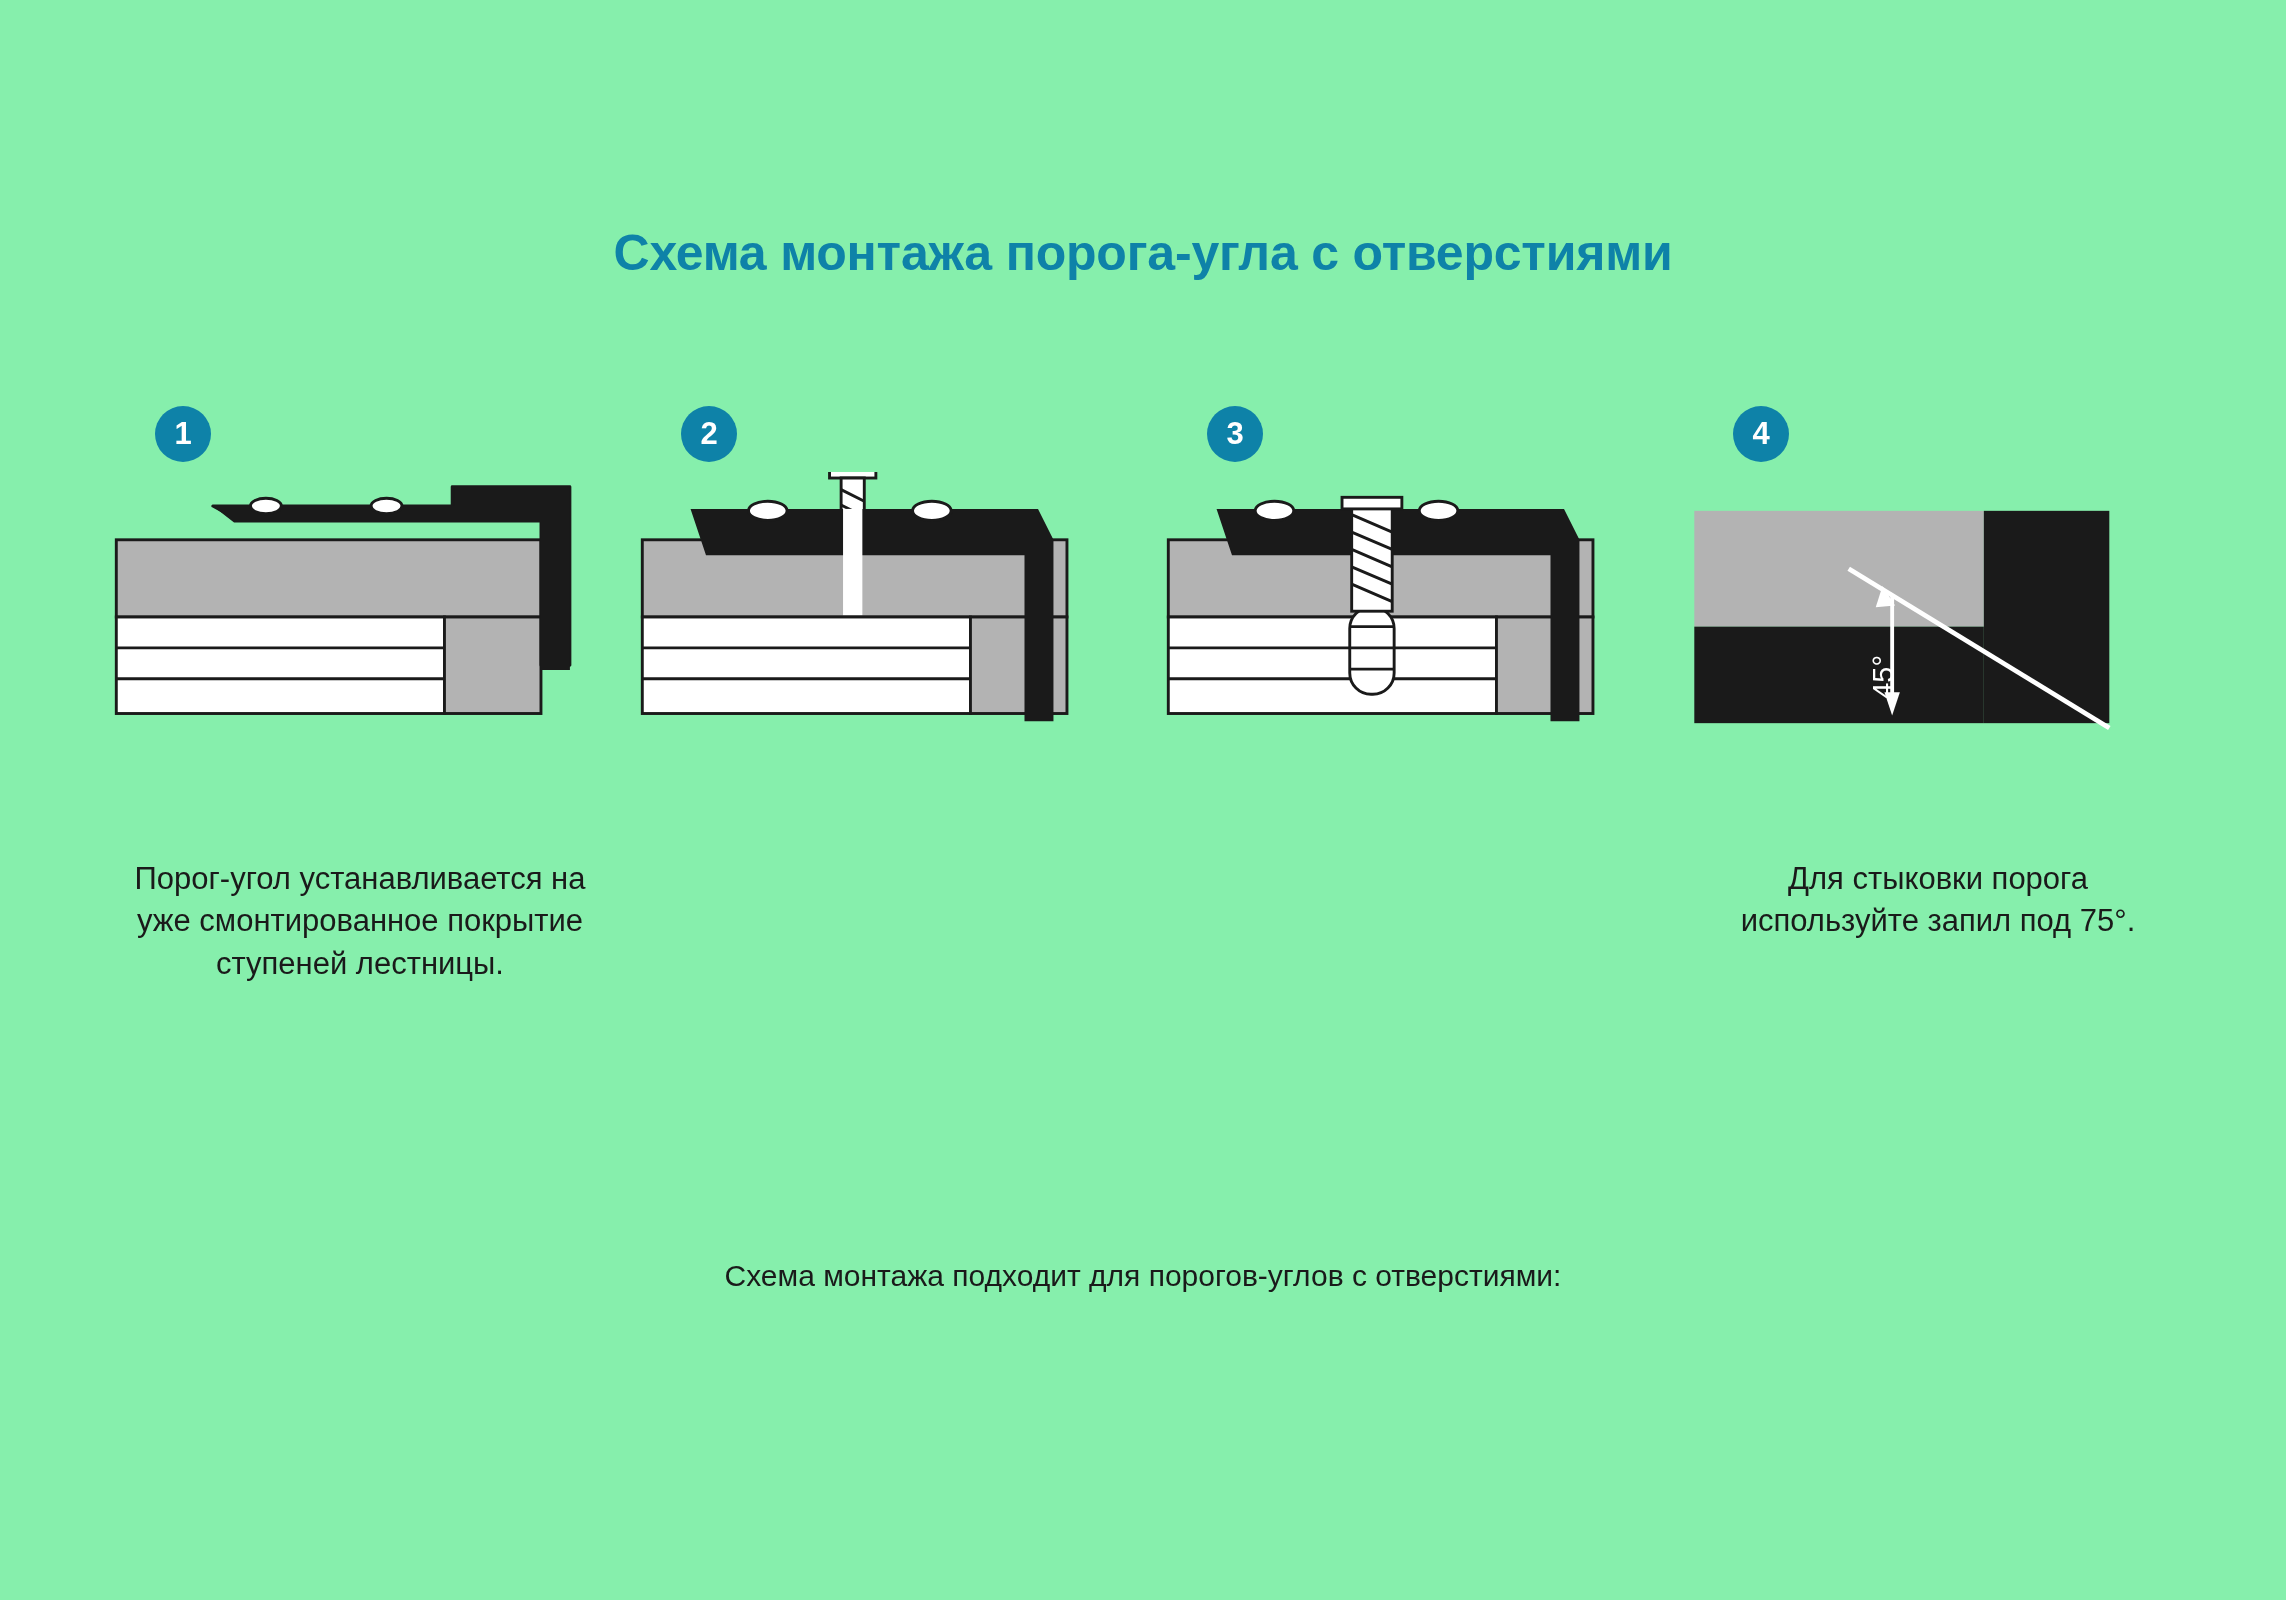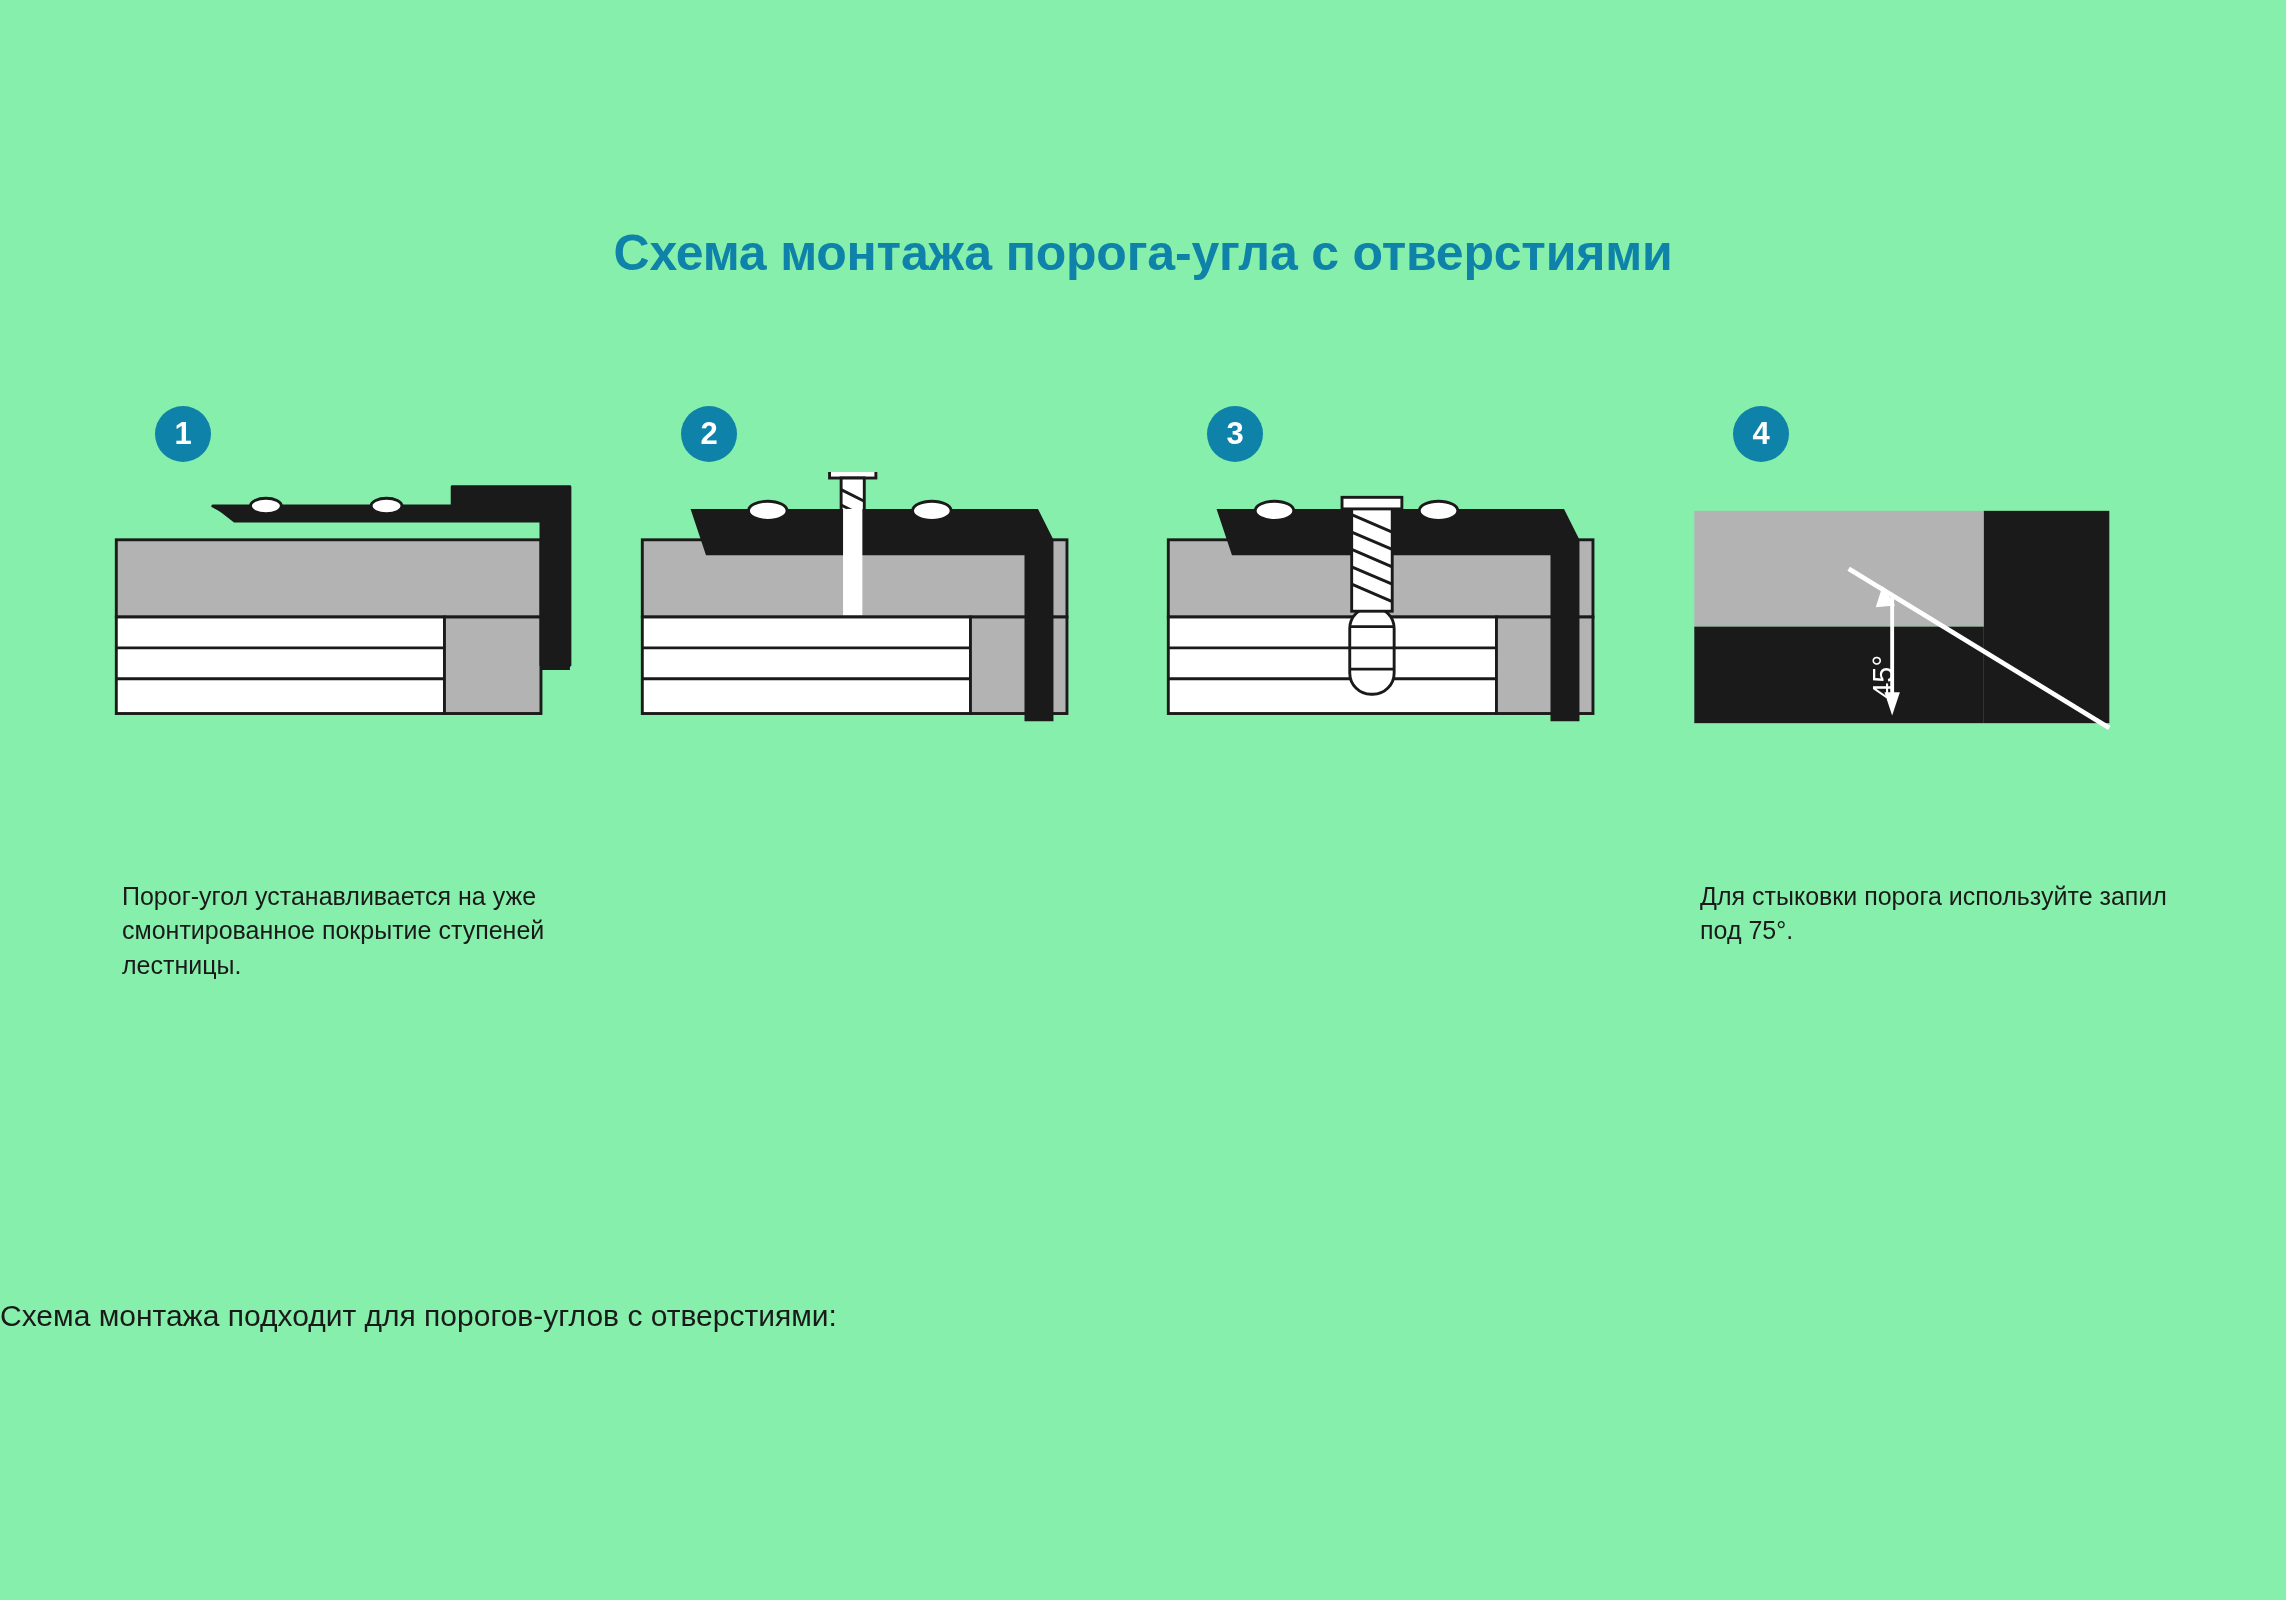--- a/index.html
+++ b/index.html
@@ -61,38 +61,36 @@
   }
   .art {
     height: 386px;
     margin-top: 9.7px;
     position: relative;
   }
   .art svg {
     display: block;
   }
   .caption {
-    margin-top: 21px;
-    text-align: left;
-    font-size: 25px;
+    text-align: center;
+    font-size: 31px;
     line-height: 1.38;
     color: #1a1a1a;
     padding: 0 25px;
     box-sizing: border-box;
   }
   .footer {
     position: absolute;
     top: 1255px;
     left: 0;
     width: 2286px;
-    text-align: left;
+    text-align: center;
     font-size: 30px;
     line-height: 1.42;
     color: #1a1a1a;
-    margin-top: 40px;
   }
   .footer div { display: block; }
 </style>
 </head>
 <body>
 
 <div class="page">
 
   <div class="title">Схема монтажа порога-угла с отверстиями</div>
 

